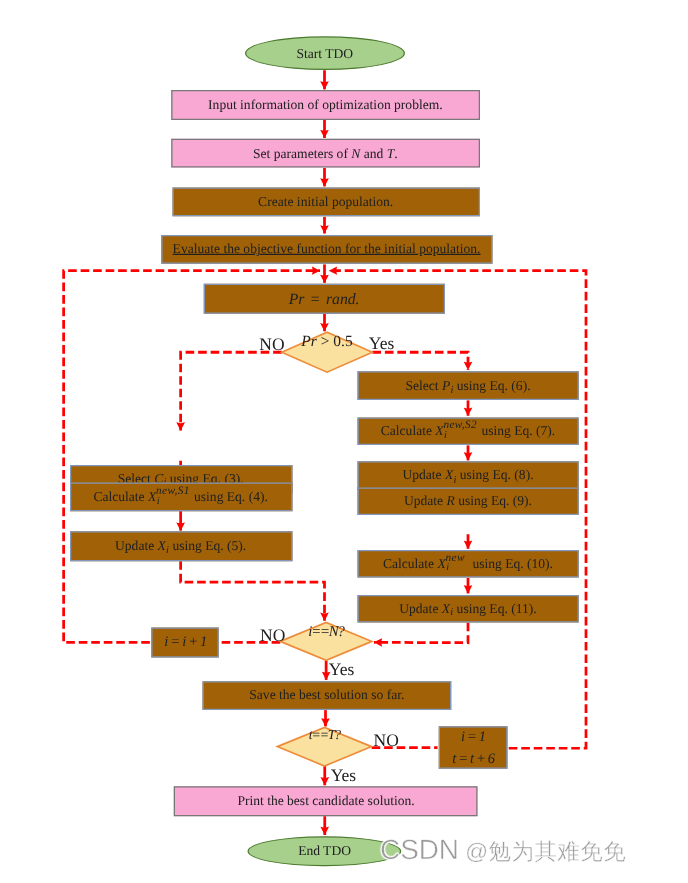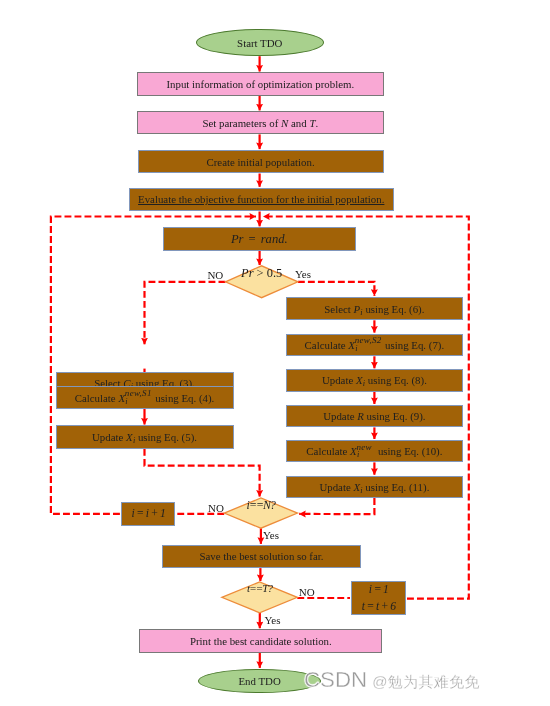--- a/index.html
+++ b/index.html
@@ -23,21 +23,21 @@
 
   .it{font-style:italic;}
   .sb{font-size:8.4px;font-style:italic;position:relative;top:2.2px;padding-left:0.2px;}
   
   .stk{display:inline-block;position:relative;vertical-align:baseline;height:0;}
   .stk .sup{position:absolute;left:-0.2px;bottom:3.4px;font-size:9.0px;font-style:italic;
             font-weight:400;white-space:nowrap;letter-spacing:0.3px;}
   .stk .sub{position:absolute;left:0.3px;bottom:-4.6px;font-size:8.3px;font-style:italic;
             white-space:nowrap;}
 
-  .blabel{position:absolute;font-family:"Liberation Serif",serif;font-size:11px;
+  .blabel{position:absolute;font-family:"Liberation Serif",serif;font-size:14px;
           color:#202020;white-space:nowrap;}
 
   .wm{position:absolute;font-family:"Liberation Sans",sans-serif;color:#9b9b9b;
       white-space:nowrap;
       text-shadow:0 0 0.8px #ffffff, 0.8px 0 1.1px #ffffff, -0.8px 0 1.1px #ffffff,
                   0 0.8px 1.1px #ffffff, 0 -0.8px 1.1px #ffffff;
       -webkit-text-stroke:0.35px #ffffff;}
 </style>
 </head>
 <body>
@@ -131,21 +131,21 @@
   </div>
 
   <div class="node proc-blue" style="left:285.7px;top:333.6px;width:177.4px;height:22.7px;">
     <span><span>Calculate </span><i>X</i><span class="stk" style="width:27.5px"><span class="sup">new,S2</span><span class="sub">i</span></span><span> using Eq. </span><span>(7).</span></span>
   </div>
 
   <div class="node proc-blue" style="left:285.7px;top:369.3px;width:177.4px;height:22.4px;">
     <span><span>Update </span><i>X</i><span class="sb">i</span><span> using Eq. </span><span>(8).</span></span>
   </div>
 
-  <div class="node proc-blue" style="left:285.7px;top:405.0px;width:177.4px;height:22.4px;">
+  <div class="node proc-blue" style="left:285.7px;top:390px;width:177.4px;height:22.4px;">
     <span><span>Update </span><i>R</i><span> using Eq. </span><span>(9).</span></span>
   </div>
 
   <div class="node proc-blue" style="left:285.7px;top:440.0px;width:177.4px;height:22.4px;">
     <span><span>Calculate </span><i>X</i><span class="stk" style="width:18.6px"><span class="sup">new</span><span class="sub">i</span></span><span> using Eq. </span><span>(10).</span></span>
   </div>
 
   <div class="node proc-blue" style="left:285.7px;top:475.7px;width:177.4px;height:22.4px;">
     <span><span>Update </span><i>X</i><span class="sb">i</span><span> using Eq. </span><span>(11).</span></span>
   </div>
@@ -180,15 +180,15 @@
   </div>
 
   <div class="blabel" style="left:207.4px;top:268.6px;">NO</div>
   <div class="blabel" style="left:295.0px;top:268.3px;">Yes</div>
   <div class="blabel" style="left:208.0px;top:501.8px;">NO</div>
   <div class="blabel" style="left:263.0px;top:528.6px;">Yes</div>
   <div class="blabel" style="left:298.8px;top:585.8px;">NO</div>
   <div class="blabel" style="left:264.5px;top:613.5px;">Yes</div>
 
   <div class="wm" style="left:304px;top:666.5px;font-size:22.3px;">
-    <span>CSDN</span><span style="font-size:15px;letter-spacing:0.35px;margin-left:5px;margin-top:32px;">@勉为其难免免</span></div>
+    <span>CSDN</span><span style="font-size:18px;letter-spacing:0.35px;margin-left:5px;margin-top:32px;">@勉为其难免免</span></div>
 
 </div>
 
 </body></html>

